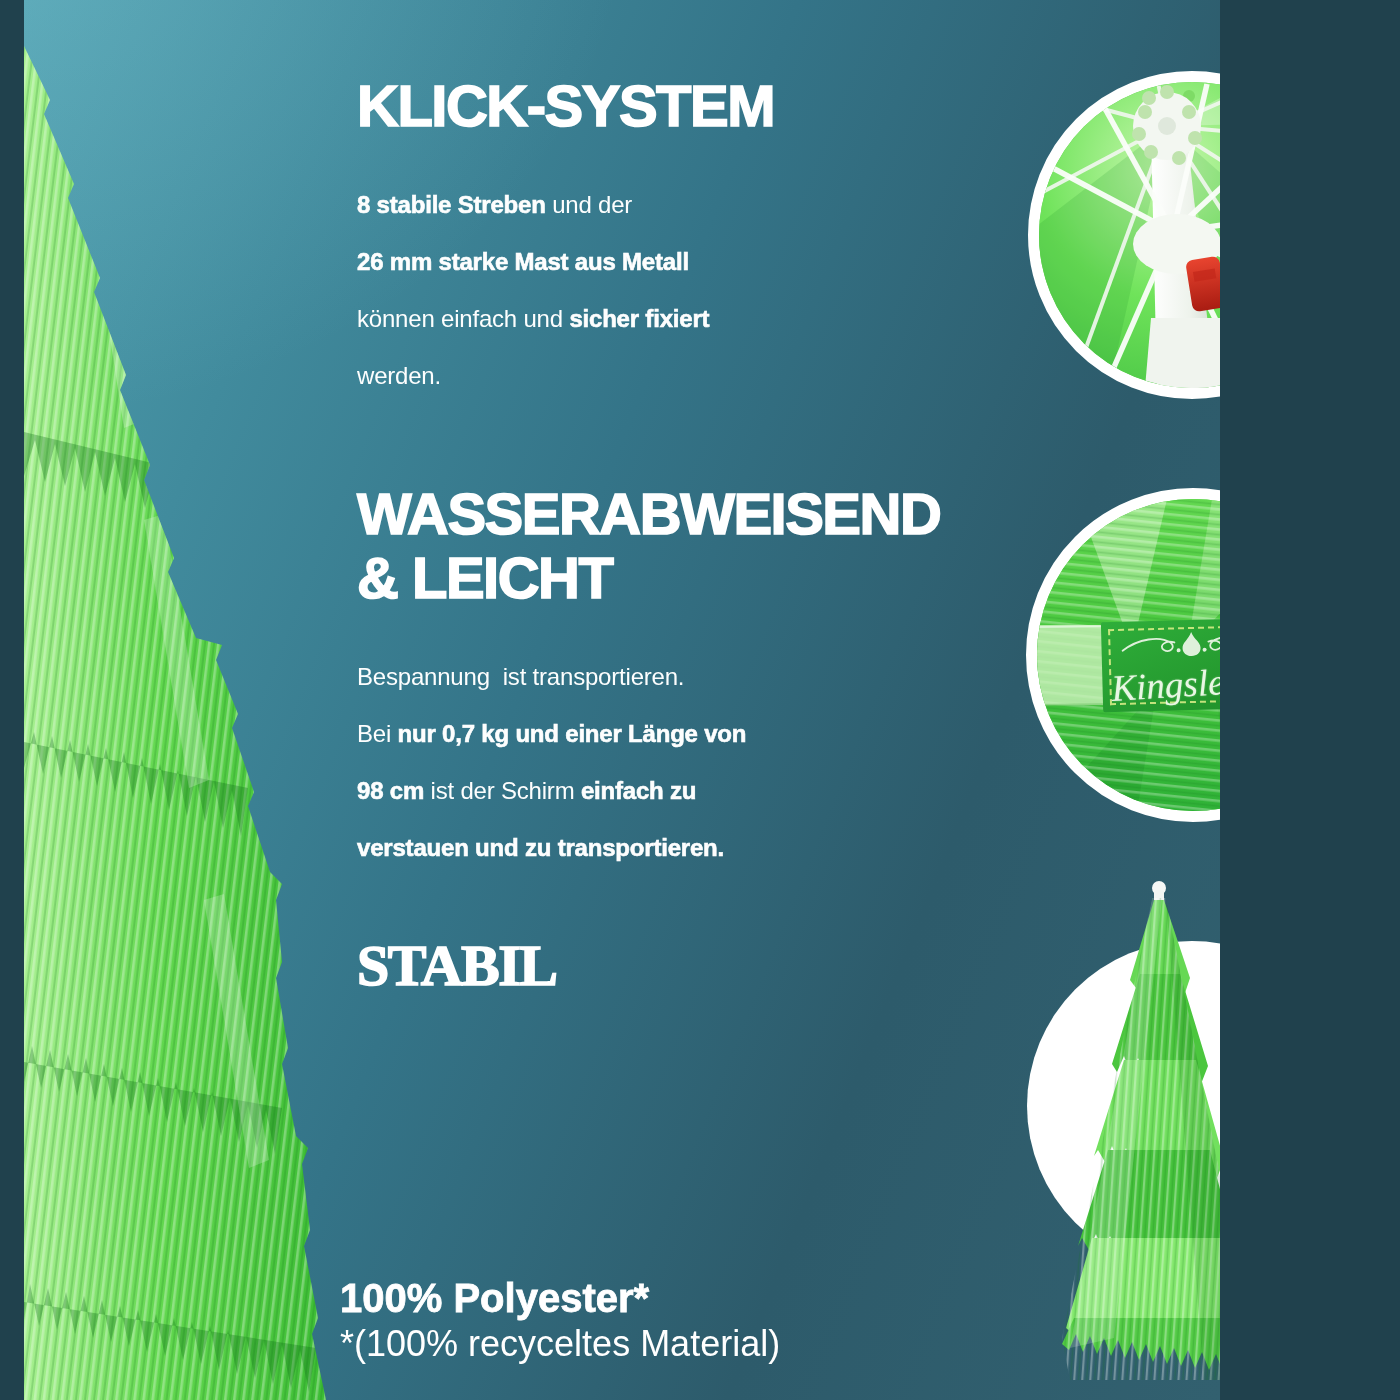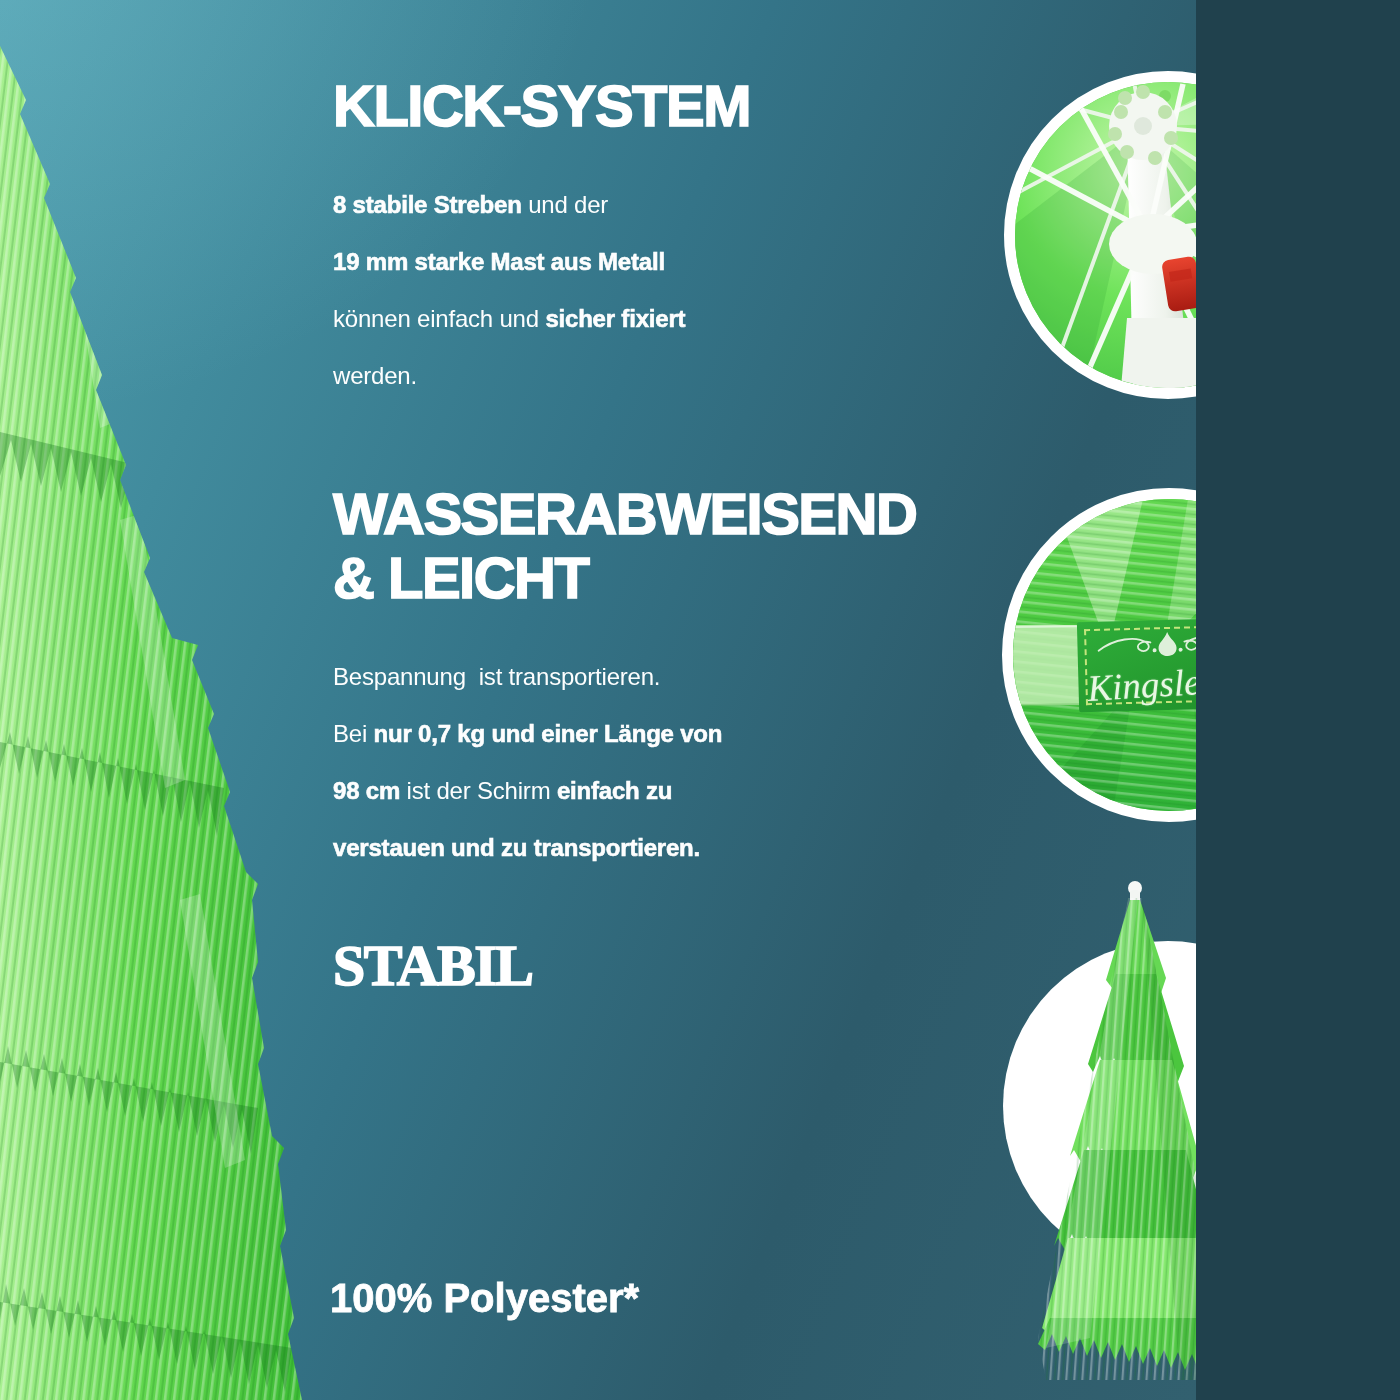--- a/index.html
+++ b/index.html
@@ -2,20 +2,21 @@
 <html><head>
 <meta charset="utf-8">
 <style>
   html,body { margin:0; padding:0; background:#20414d; }
   .canvas {
     position:relative; width:1196px; height:1400px; overflow:hidden;
     font-family:"Liberation Sans","DejaVu Sans",sans-serif;
     background:
       radial-gradient(1200px 900px at -5% -5%, rgba(130,200,215,0.35), rgba(0,0,0,0) 55%),
       linear-gradient(112deg, #4f9fae 0%, #418b9d 20%, #347488 44%, #2d5b6b 72%, #32606f 100%);
+    margin-left: 24px;
   }
   svg { display:block; }
 
   
   .left-photo { position:absolute; left:0; top:0; }
 
   
   .feature { position:absolute; left:333px; color:#fff; }
   .s1 { top:74px; }
   .s2 { top:482px; }
@@ -23,21 +24,21 @@
   .feature h2 {
     margin:0; font-size:58px; line-height:64px; font-weight:700;
     letter-spacing:-1.5px; white-space:pre-line; color:#ffffff;
     -webkit-text-stroke:1.6px #ffffff;
   }
   .body { margin-top:38px; }
   .line { white-space:pre; font-size:24px; line-height:57px; color:#fdfefe; letter-spacing:-0.2px; }
   .line b { font-weight:700; -webkit-text-stroke:0.6px #ffffff; }
 
   
-  .footer { position:absolute; left:330px; top:1274px; color:#fff; }
+  .footer { position:absolute; left:316px; top:1274px; color:#fff; }
   .footer .f1 { font-size:40px; line-height:48px; font-weight:700; -webkit-text-stroke:0.8px #fff; white-space:pre; }
   .footer .f2 { font-size:36px; line-height:44px; font-weight:400; white-space:pre; }
 
   
   .circle {
     position:absolute; border-radius:50%; border:11px solid #ffffff;
     overflow:hidden; box-sizing:border-box; background:#57cf48;
   }
   .c1 { left:1004px; top:71px;  width:328px; height:328px; }
   .c2 { left:1002px; top:488px; width:334px; height:334px; }
@@ -86,21 +87,21 @@
       <path d="M60 170 L78 165 L120 420 L100 428 Z" fill="rgba(255,255,255,0.25)"></path>
       <path d="M120 520 L140 514 L185 780 L165 788 Z" fill="rgba(255,255,255,0.22)"></path>
       <path d="M180 900 L200 894 L245 1160 L225 1168 Z" fill="rgba(255,255,255,0.22)"></path>
     </g>
   </svg>
 
   <section class="feature s1">
     <h2>KLICK-SYSTEM</h2>
     <div class="body">
       <div class="line"><b>8 stabile Streben</b><span> und der</span></div>
-      <div class="line"><b>19 mm starke Mast aus Metall</b></div>
+      <div class="line"><b>26 mm starke Mast aus Metall</b></div>
       <div class="line"><span>können einfach und </span><b>sicher fixiert</b></div>
       <div class="line"><span>werden.</span></div>
     </div>
   </section>
 
   <section class="feature s2">
     <h2>WASSERABWEISEND
 &amp; LEICHT</h2>
     <div class="body">
       <div class="line"><span>Bespannung  ist transportieren.</span></div>
@@ -109,20 +110,21 @@
       <div class="line"><b>verstauen und zu transportieren.</b></div>
     </div>
   </section>
 
   <section class="feature s3">
     <h2>STABIL</h2>
   </section>
 
   <div class="footer">
     <div class="f1">100% Polyester*</div>
+    <div class="f2">*(100% recyceltes Material)</div>
   </div>
 
   <div class="circle c1">
     <svg width="306" height="306" viewBox="0 0 306 306" aria-hidden="true">
       <defs>
         <radialGradient id="c1-g" cx="0.42" cy="0.28" r="0.95">
           <stop offset="0" stop-color="#c9f8b0"></stop>
           <stop offset="0.45" stop-color="#6fe35a"></stop>
           <stop offset="1" stop-color="#39b83c"></stop>
         </radialGradient>

